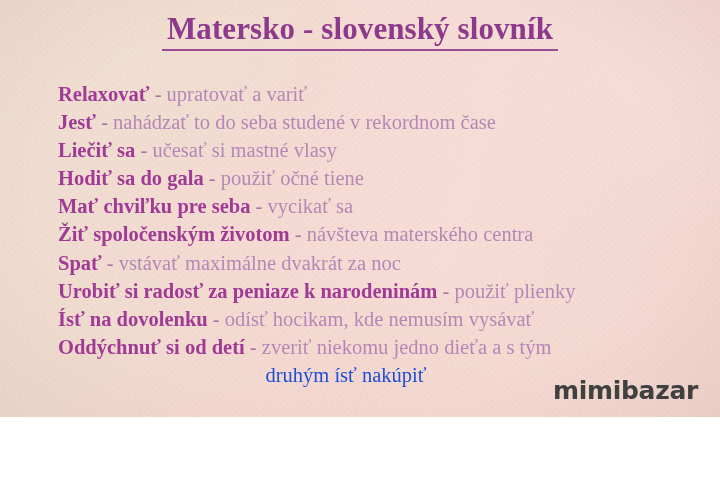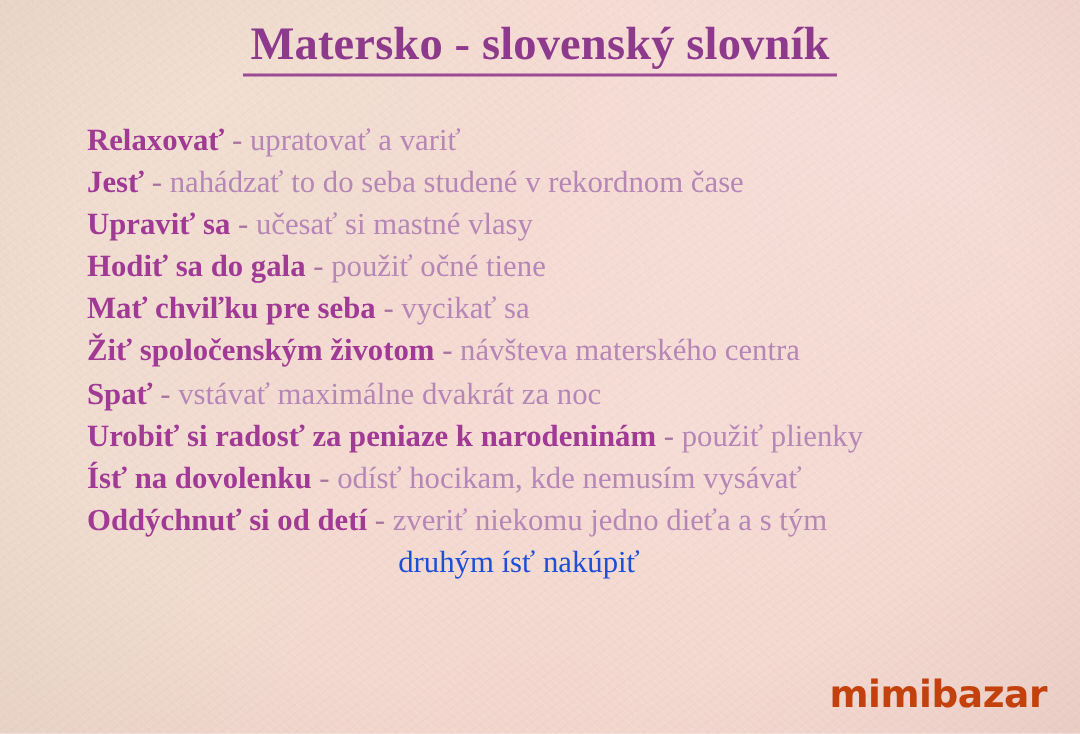--- a/index.html
+++ b/index.html
@@ -9,21 +9,21 @@
   body {
     width: 720px;
     height: 489px;
     overflow: hidden;
     font-family: "Liberation Serif", "DejaVu Serif", serif;
   }
 
   #poster {
     position: relative;
     width: 720px;
-    height: 489px;
+    height: 417px;
     overflow: hidden;
     background-color: #f3d8cf;
   }
 
   
   .paper-base {
     position: absolute;
     inset: 0;
     background:
       radial-gradient(ellipse 60% 55% at 18% 12%, #f0ded0 0%, rgba(240,222,208,0) 60%),
@@ -117,21 +117,21 @@
     color: #1d4ed8;
   }
 
   .logo {
     position: absolute;
     right: 22px;
     bottom: 12px;
     font-family: "DejaVu Sans", sans-serif;
     font-size: 25px;
     font-weight: bold;
-    color: #c2410c;
+    color: #404040;
     letter-spacing: -.3px;
   }
 </style>
 </head>
 <body>
 
 <div id="poster">
 
   <div class="paper-base"></div>
   <div class="paper-creases"></div>
@@ -148,21 +148,21 @@
 
       <div class="entry">
         <span class="term">Relaxovať</span><span class="dash"> - </span><span class="def">upratovať a variť</span>
       </div>
 
       <div class="entry">
         <span class="term">Jesť</span><span class="dash"> - </span><span class="def">nahádzať to do seba studené v rekordnom čase</span>
       </div>
 
       <div class="entry">
-        <span class="term">Upraviť sa</span><span class="dash"> - </span><span class="def">učesať si mastné vlasy</span>
+        <span class="term">Liečiť sa</span><span class="dash"> - </span><span class="def">učesať si mastné vlasy</span>
       </div>
 
       <div class="entry">
         <span class="term">Hodiť sa do gala</span><span class="dash"> - </span><span class="def">použiť očné tiene</span>
       </div>
 
       <div class="entry">
         <span class="term">Mať chviľku pre seba</span><span class="dash"> - </span><span class="def">vycikať sa</span>
       </div>
 

